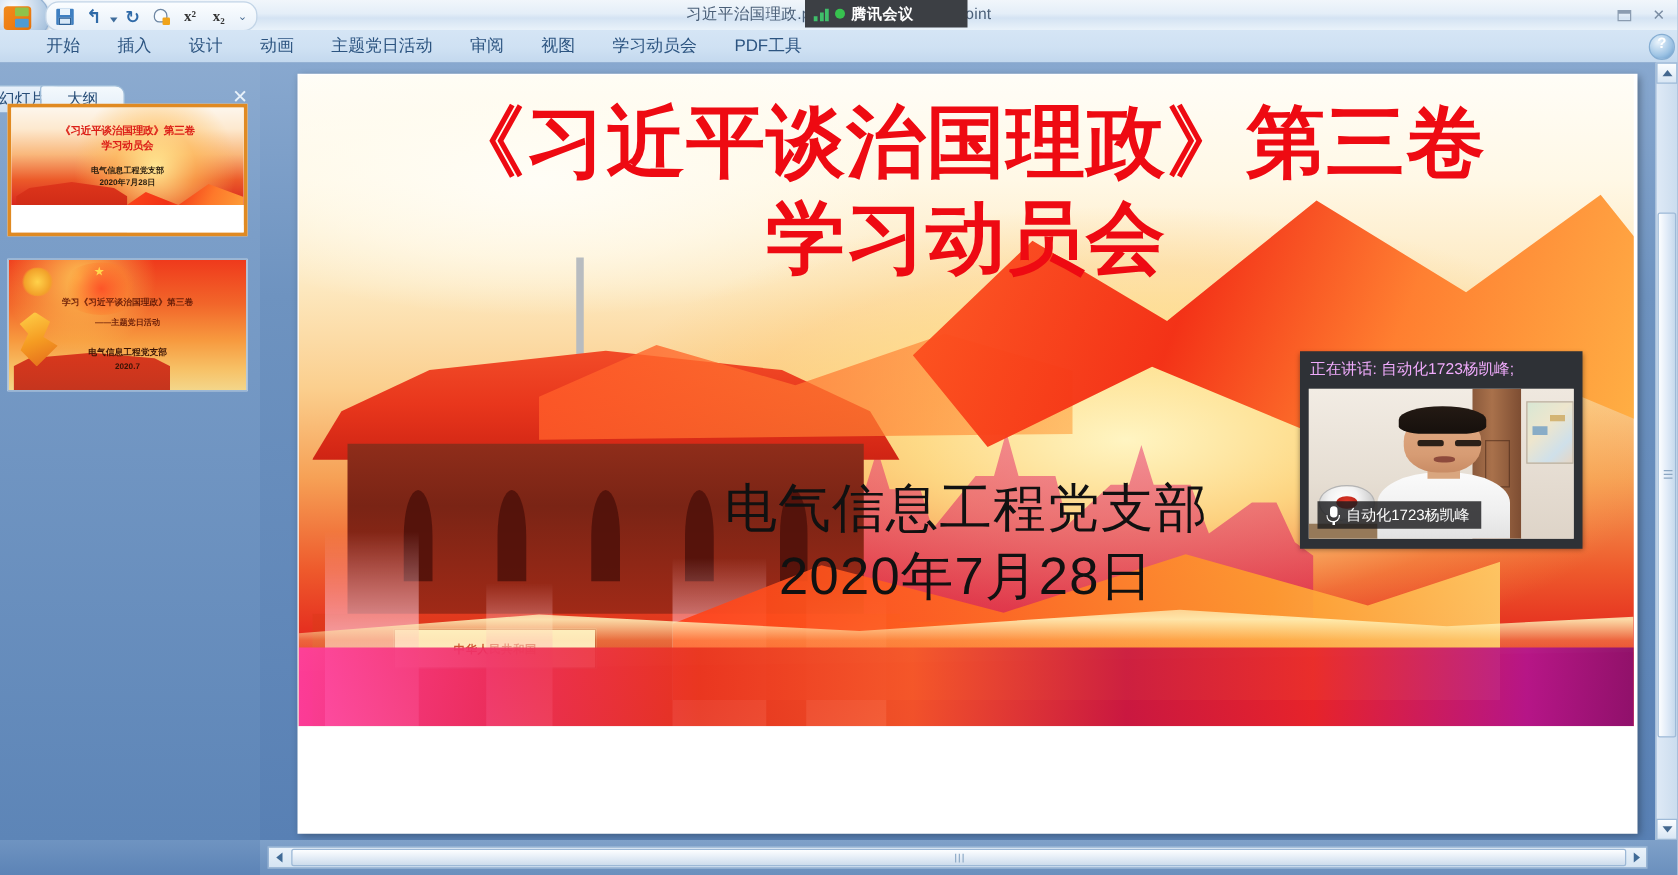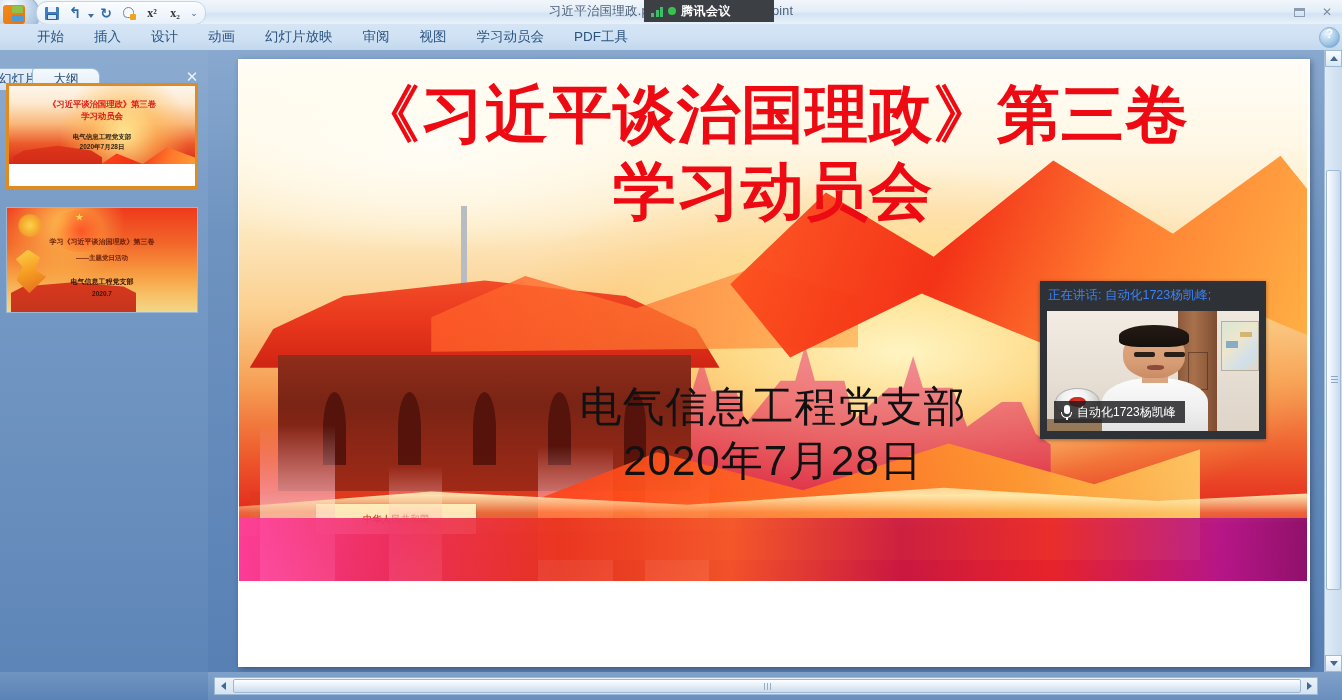--- a/index.html
+++ b/index.html
@@ -256,21 +256,21 @@
     font-size:42px;line-height:1.28;color:#111;letter-spacing:1px;
   }
   .slide-white{position:absolute;left:1px;top:522px;width:1068px;height:85px;background:#fff;}
 
   
   .vid{
     position:absolute;left:1040px;top:281px;width:226px;height:158px;
     background:#2e3136;box-shadow:0 1px 4px rgba(0,0,0,.4);
   }
   .vid-head{height:28px;display:flex;align-items:center;padding:0 8px;
-    font-size:12.5px;color:#3b82f6;white-space:nowrap;overflow:hidden;}
+    font-size:12.5px;color:#f0abfc;white-space:nowrap;overflow:hidden;}
   .vid-frame{
     position:absolute;left:7px;top:30px;width:212px;height:120px;overflow:hidden;
     background:linear-gradient(to bottom,#efe9e2,#ded5cb);
   }
   .room-wall{position:absolute;left:0;top:0;width:62%;height:100%;
     background:linear-gradient(to bottom,#f2ece4 0%,#e6ded3 60%,#d9cfc2 100%);}
   .room-door{position:absolute;left:62%;top:0;width:18%;height:100%;
     background:linear-gradient(to right,#8b5a3c,#a9714b 40%,#7d4d32 100%);}
   .room-door:after{content:"";position:absolute;left:26%;top:34%;width:46%;height:30%;
     border:1px solid rgba(60,30,16,.5);}
@@ -391,21 +391,21 @@
       <span class="meet-txt">腾讯会议</span>
     </div>
   </div>
 
   <div class="ribbon">
     <div class="rtabs">
       <div class="rtab">开始</div>
       <div class="rtab">插入</div>
       <div class="rtab">设计</div>
       <div class="rtab">动画</div>
-      <div class="rtab">幻灯片放映</div>
+      <div class="rtab">主题党日活动</div>
       <div class="rtab">审阅</div>
       <div class="rtab">视图</div>
       <div class="rtab">学习动员会</div>
       <div class="rtab">PDF工具</div>
     </div>
     <div class="help-orb"></div>
   </div>
 
   <div class="leftpane">
     <div class="tabstrip">

